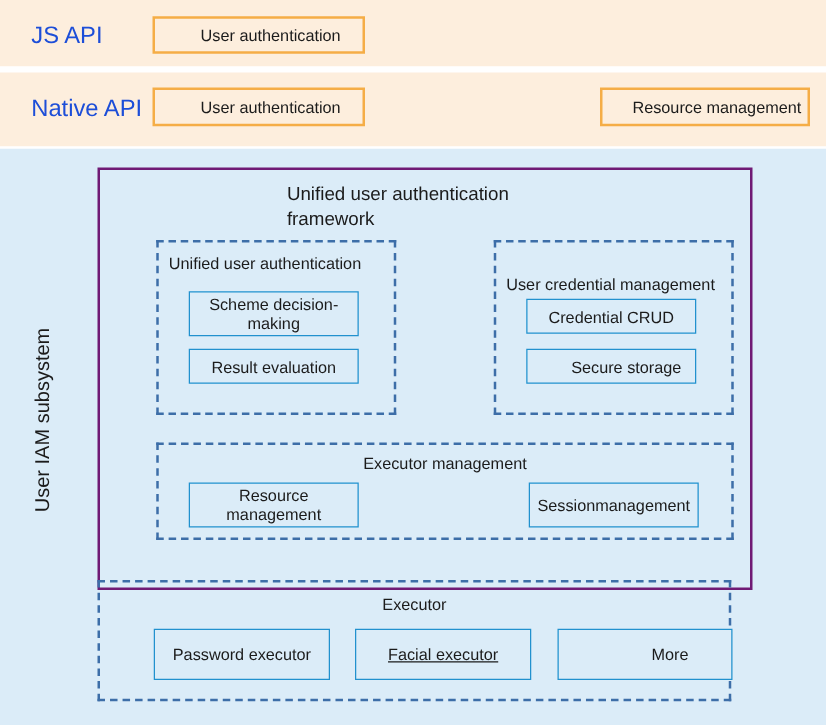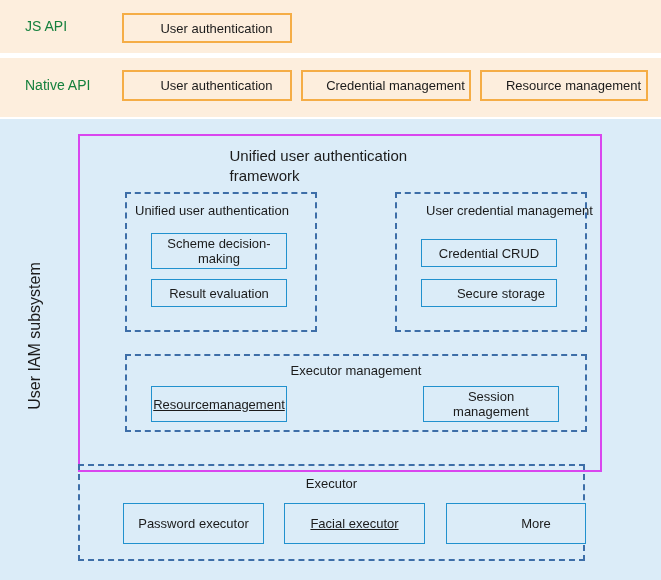--- a/index.html
+++ b/index.html
@@ -21,22 +21,22 @@
     position: absolute;
     left: 0;
     width: 661px;
     background: #fdeedd;
   }
   #band-js     { top: 0px;  height: 53px; }
   #band-native { top: 58px; height: 59px; }
 
   .band-label {
     position: absolute;
-    font-size: 14px;
-    color: #15803d;
+    font-size: 19px;
+    color: #1d4ed8;
     white-space: nowrap;
     line-height: 1;
     text-align: center;
   }
   #label-js-api     { left: 25px; top: 19px; }
   #label-native-api { left: 25px; top: 78px; }
 
   .api-box {
     position: absolute;
     box-sizing: border-box;
@@ -73,21 +73,21 @@
     white-space: nowrap;
   }
 
   
   #framework-box {
     position: absolute;
     left: 78px;
     top: 15px;          
     width: 524px;       
     height: 338px;      
-    border: 2px solid #d946ef;
+    border: 2px solid #701a75;
     background: #dbecf8;
     box-sizing: border-box;
   }
 
   #framework-title {
     position: absolute;
     left: 0;
     top: 10px;
     width: 524px;
     text-align: center;
@@ -142,21 +142,20 @@
 <body>
 
 <div class="band" id="band-js">
   <div class="band-label" id="label-js-api">JS API</div>
   <div class="api-box" style="left:122px; top:13px; width:170px; height:30px;">User authentication</div>
 </div>
 
 <div class="band" id="band-native">
   <div class="band-label" id="label-native-api" style="top:20px;">Native API</div>
   <div class="api-box" style="left:122px; top:12px; width:170px; height:31px;">User authentication</div>
-  <div class="api-box" style="left:301px; top:12px; width:170px; height:31px;">Credential management</div>
   <div class="api-box" style="left:480px; top:12px; width:168px; height:31px;">Resource management</div>
 </div>
 
 <div id="subsystem">
 
   <div id="subsystem-label">User IAM subsystem</div>
 
   <div id="framework-box">
 
     <div id="framework-title">
@@ -169,32 +168,32 @@
     <div class="dashed-group" style="left:45px; top:56px; width:192px; height:140px;">
       <div class="group-title left-aligned" style="top:9px;">Unified user authentication</div>
       <div class="blue-box" style="left:24px; top:39px; width:136px; height:36px; flex-direction:column;">
         <span>Scheme decision-</span>
         <span>making</span>
       </div>
       <div class="blue-box" style="left:24px; top:85px; width:136px; height:28px;">Result evaluation</div>
     </div>
 
     <div class="dashed-group" style="left:315px; top:56px; width:192px; height:140px;">
-      <div class="group-title left-aligned" style="top:9px;margin-left:21px;">User credential management</div>
+      <div class="group-title left-aligned" style="top:26px;">User credential management</div>
       <div class="blue-box" style="left:24px; top:45px; width:136px; height:28px;">Credential CRUD</div>
       <div class="blue-box" style="left:24px; top:85px; width:136px; height:28px;padding-left:24px;">Secure storage</div>
     </div>
 
     <div class="dashed-group" style="left:45px; top:218px; width:462px; height:78px;">
       <div class="group-title" style="top:7px;">Executor management</div>
-      <div class="blue-box" style="left:24px; top:30px; width:136px; height:36px; flex-direction:row;text-decoration:underline;">
+      <div class="blue-box" style="left:24px; top:30px; width:136px; height:36px; flex-direction:column;">
         <span>Resource</span>
         <span>management</span>
       </div>
-      <div class="blue-box" style="left:296px; top:30px; width:136px; height:36px; flex-direction:column;">
+      <div class="blue-box" style="left:296px; top:30px; width:136px; height:36px; flex-direction:row;">
         <span>Session</span>
         <span>management</span>
       </div>
     </div>
 
   </div>
 
   <div class="dashed-group" style="left:78px; top:345px; width:507px; height:97px;">
     <div class="group-title" style="top:10px;">Executor</div>
     <div class="blue-box" style="left:43px; top:37px; width:141px; height:41px;">Password executor</div>

